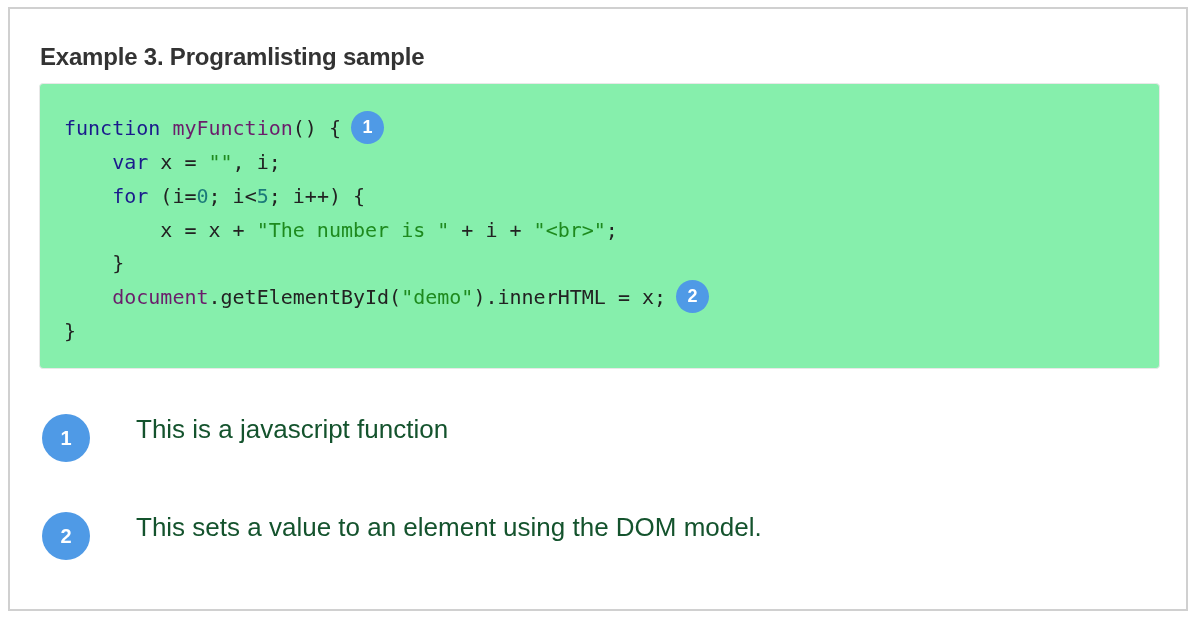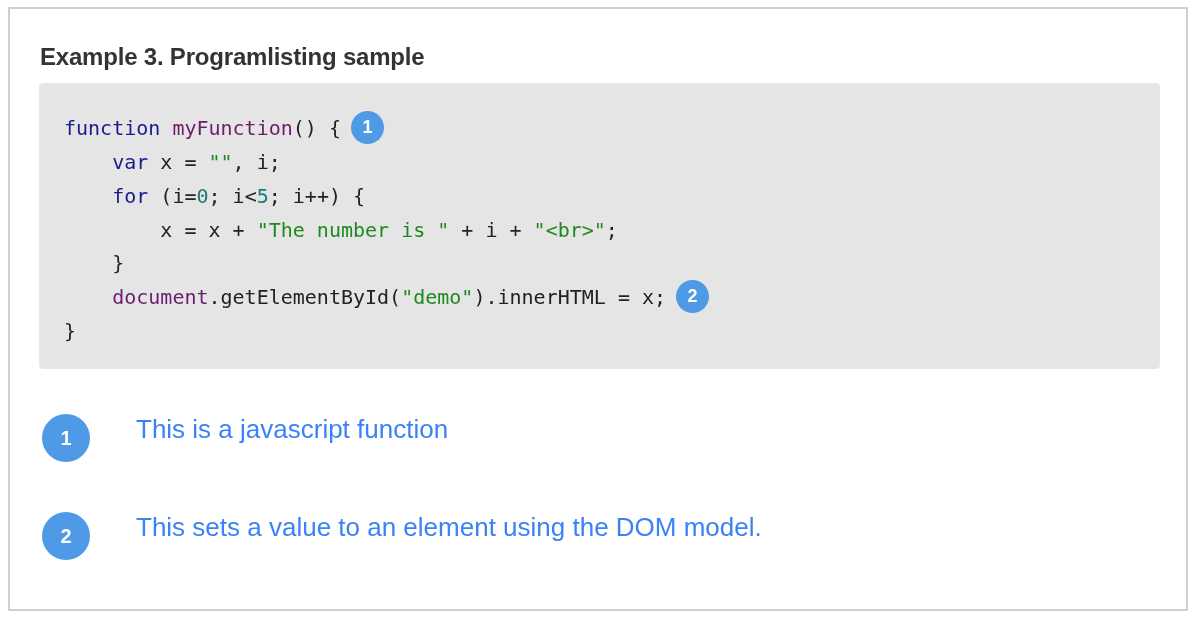--- a/index.html
+++ b/index.html
@@ -8,21 +8,21 @@
     position: absolute; left: 8px; top: 7px; width: 1180px; height: 604px;
     border: 2px solid #d0d0d0; background: #ffffff; box-sizing: border-box;
   }
   .title {
     position: absolute; left: 30px; top: 34px; margin: 0;
     font-family: "Liberation Sans", sans-serif; font-weight: bold; font-size: 24px; color: #333333;
     letter-spacing: -0.2px;
   }
   .codebox {
     position: absolute; left: 29px; top: 74px; width: 1121px; height: 286px;
-    border: 1px solid #e8e8e8; border-radius: 4px; background: #e5e5e5; box-sizing: border-box;
+    border: 1px solid #e8e8e8; border-radius: 4px; background: #86efac; box-sizing: border-box;
   }
   .code {
     position: absolute; left: 24px; top: 28px; margin: 0;
     font-family: "DejaVu Sans Mono", monospace; font-size: 20px; line-height: 33.8px; color: #222222;
     white-space: pre;
   }
   .kw { color: #1a1a8c; }
   .fn { color: #6b1d6b; }
   .str { color: #1e8a1e; }
   .num { color: #1a7a7a; }
@@ -33,21 +33,21 @@
     margin-left: 10px; position: relative; top: -2px;
   }
   .calllist { position: absolute; left: 32px; top: 401px; }
   .callitem { position: relative; height: 98px; }
   .callitem .bubble {
     position: absolute; left: 0; top: 4px; width: 48px; height: 48px; border-radius: 50%;
     background: #4f9ae6; color: #ffffff; font-weight: bold; font-size: 20px; line-height: 48px; text-align: center;
     font-family: "Liberation Sans", sans-serif;
   }
   .callitem .desc {
-    position: absolute; left: 94px; top: 4px; font-size: 26px; color: #3b82f6; white-space: nowrap;
+    position: absolute; left: 94px; top: 4px; font-size: 26px; color: #14532d; white-space: nowrap;
     font-family: "Liberation Sans", sans-serif;
   }
 </style>
 </head>
 <body>
 
 <div class="frame">
   <h2 class="title">Example 3. Programlisting sample</h2>
 
   <div class="codebox">

